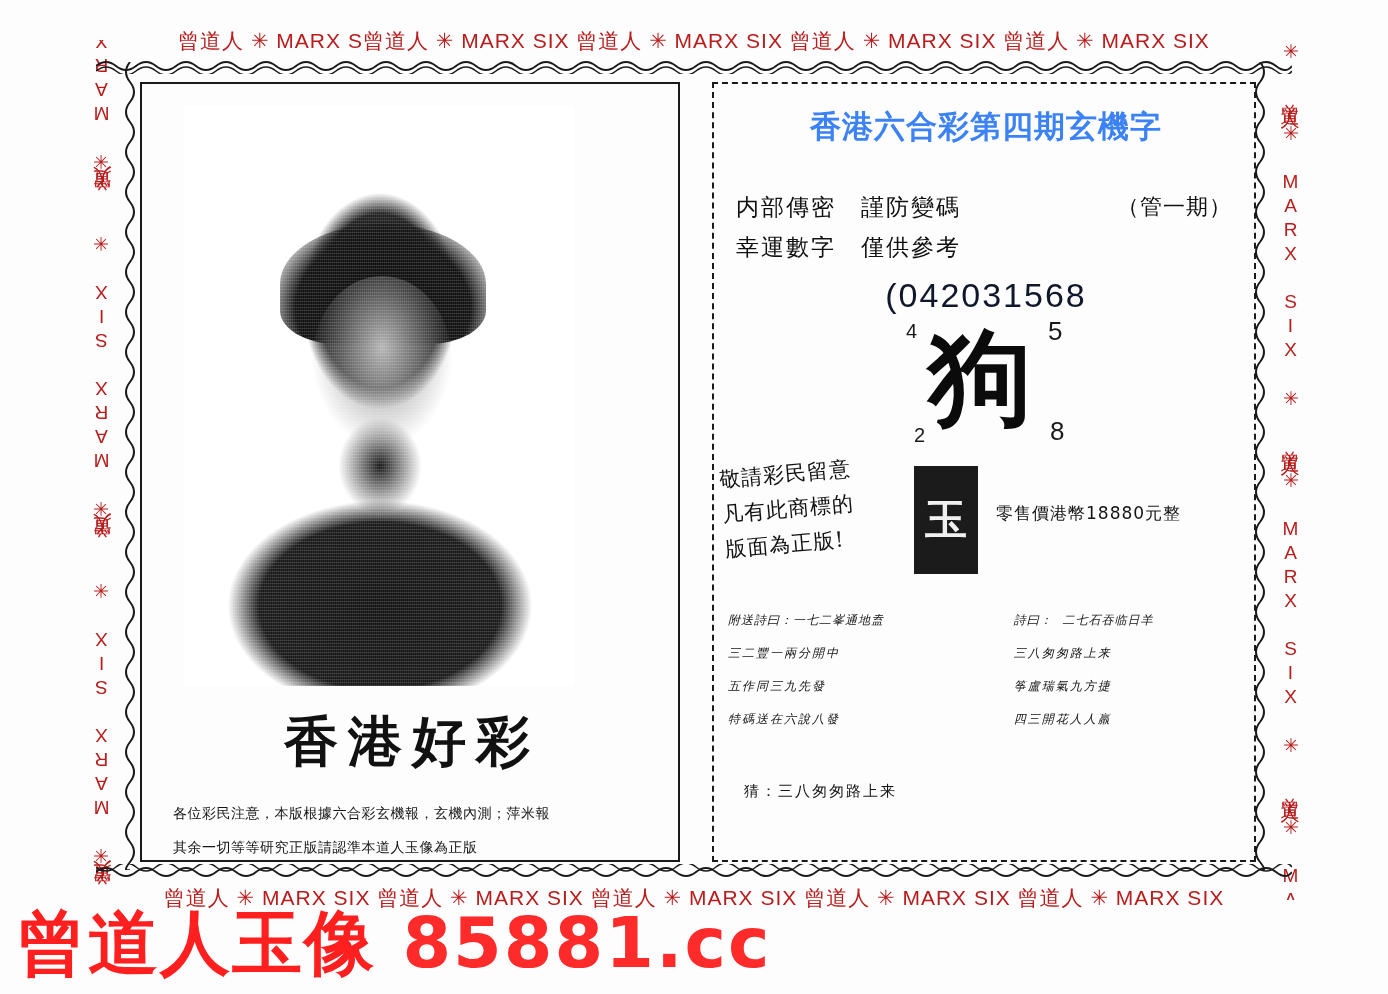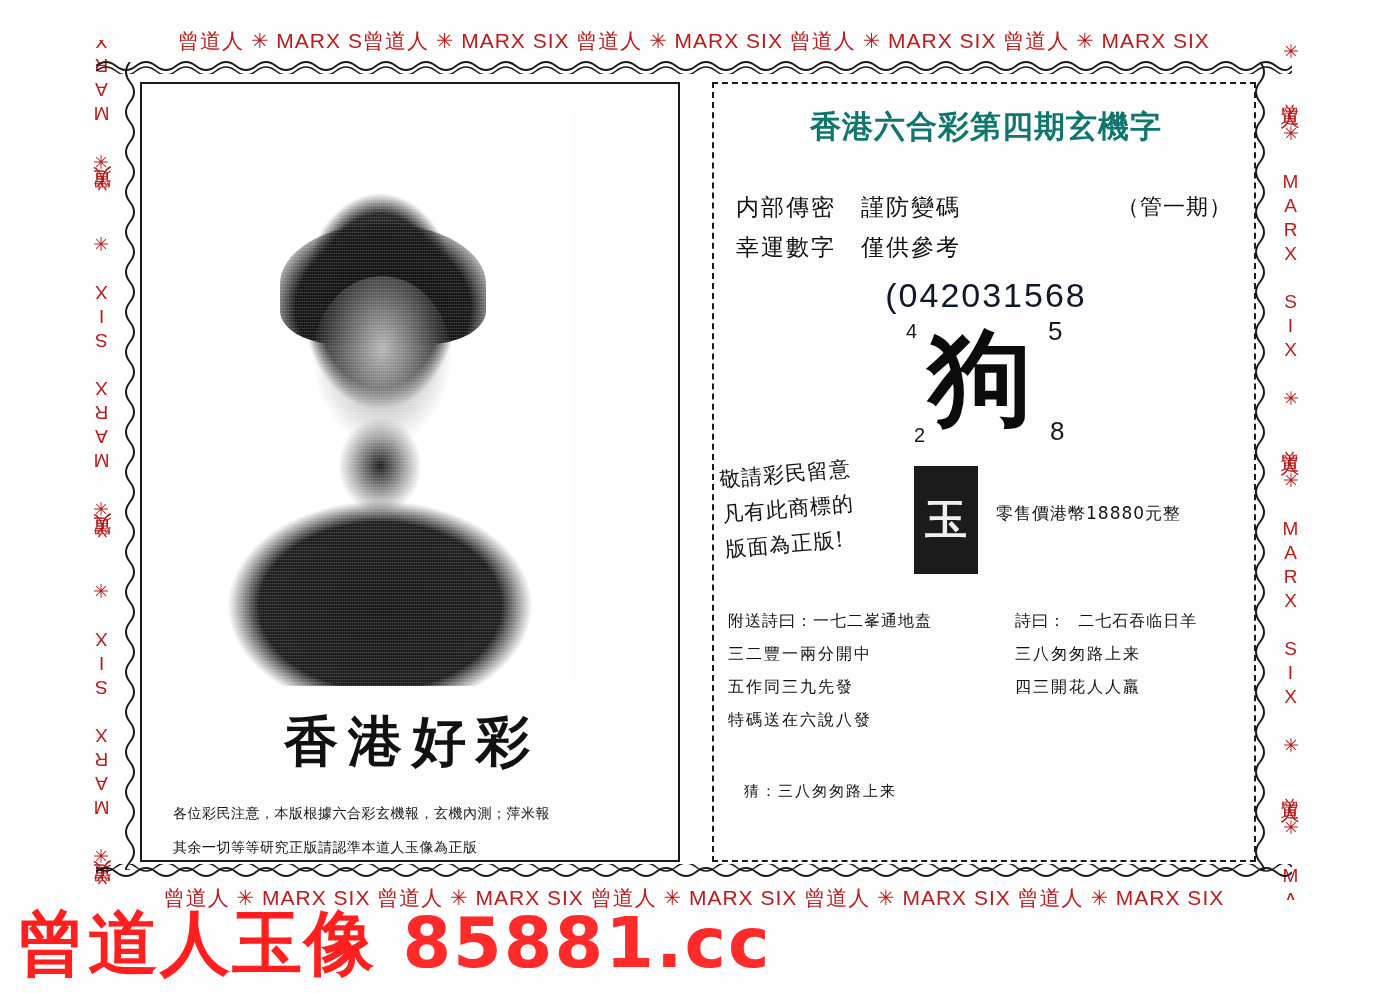--- a/index.html
+++ b/index.html
@@ -175,21 +175,21 @@
   }
   .rc-title {
     position: absolute;
     left: 0; top: 22px;
     width: 544px;
     text-align: center;
     font-family: "DejaVu Sans", sans-serif;
     font-weight: bold;
     font-size: 31px;
     letter-spacing: 1px;
-    color: #0f766e;
+    color: #3b82f6;
   }
   .rc-line {
     position: absolute;
     font-family: "DejaVu Serif", serif;
     font-size: 23px;
     letter-spacing: 2px;
     color: #111;
   }
   .rc-line-1 { left: 22px; top: 108px; }
   .rc-line-2 { left: 22px; top: 148px; }
@@ -260,22 +260,23 @@
     font-size: 17px;
     letter-spacing: 1px;
     color: #141414;
   }
 
   .poem-block {
     position: absolute;
     left: 14px; top: 520px;
     width: 520px;
     font-family: "DejaVu Serif", serif;
-    font-size: 16px;
+    font-size: 12px;
     color: #131313;
+    font-style: italic;
   }
   .poem-col {
     display: inline-block;
     vertical-align: top;
   }
   .poem-left { width: 282px; }
   .poem-right { width: 232px; }
   .poem-row { line-height: 33px; letter-spacing: 2px; white-space: nowrap; }
   .poem-head { letter-spacing: 1px; }
 
@@ -391,20 +392,21 @@
           </div>
           <div class="poem-row">三二豐一兩分開中</div>
           <div class="poem-row">五作同三九先發</div>
           <div class="poem-row">特碼送在六說八發</div>
         </div>
         <div class="poem-col poem-right">
           <div class="poem-row poem-head">
             <span>詩曰：</span>&nbsp;&nbsp;<span>二七石吞临日羊</span>
           </div>
           <div class="poem-row">三八匆匆路上来</div>
+          <div class="poem-row">筝盧瑞氣九方捷</div>
           <div class="poem-row">四三開花人人羸</div>
         </div>
       </div>
 
       <div class="guess-block">
         <div>猜：三八匆匆路上来</div>
       </div>
     </div>
 
   </div>

